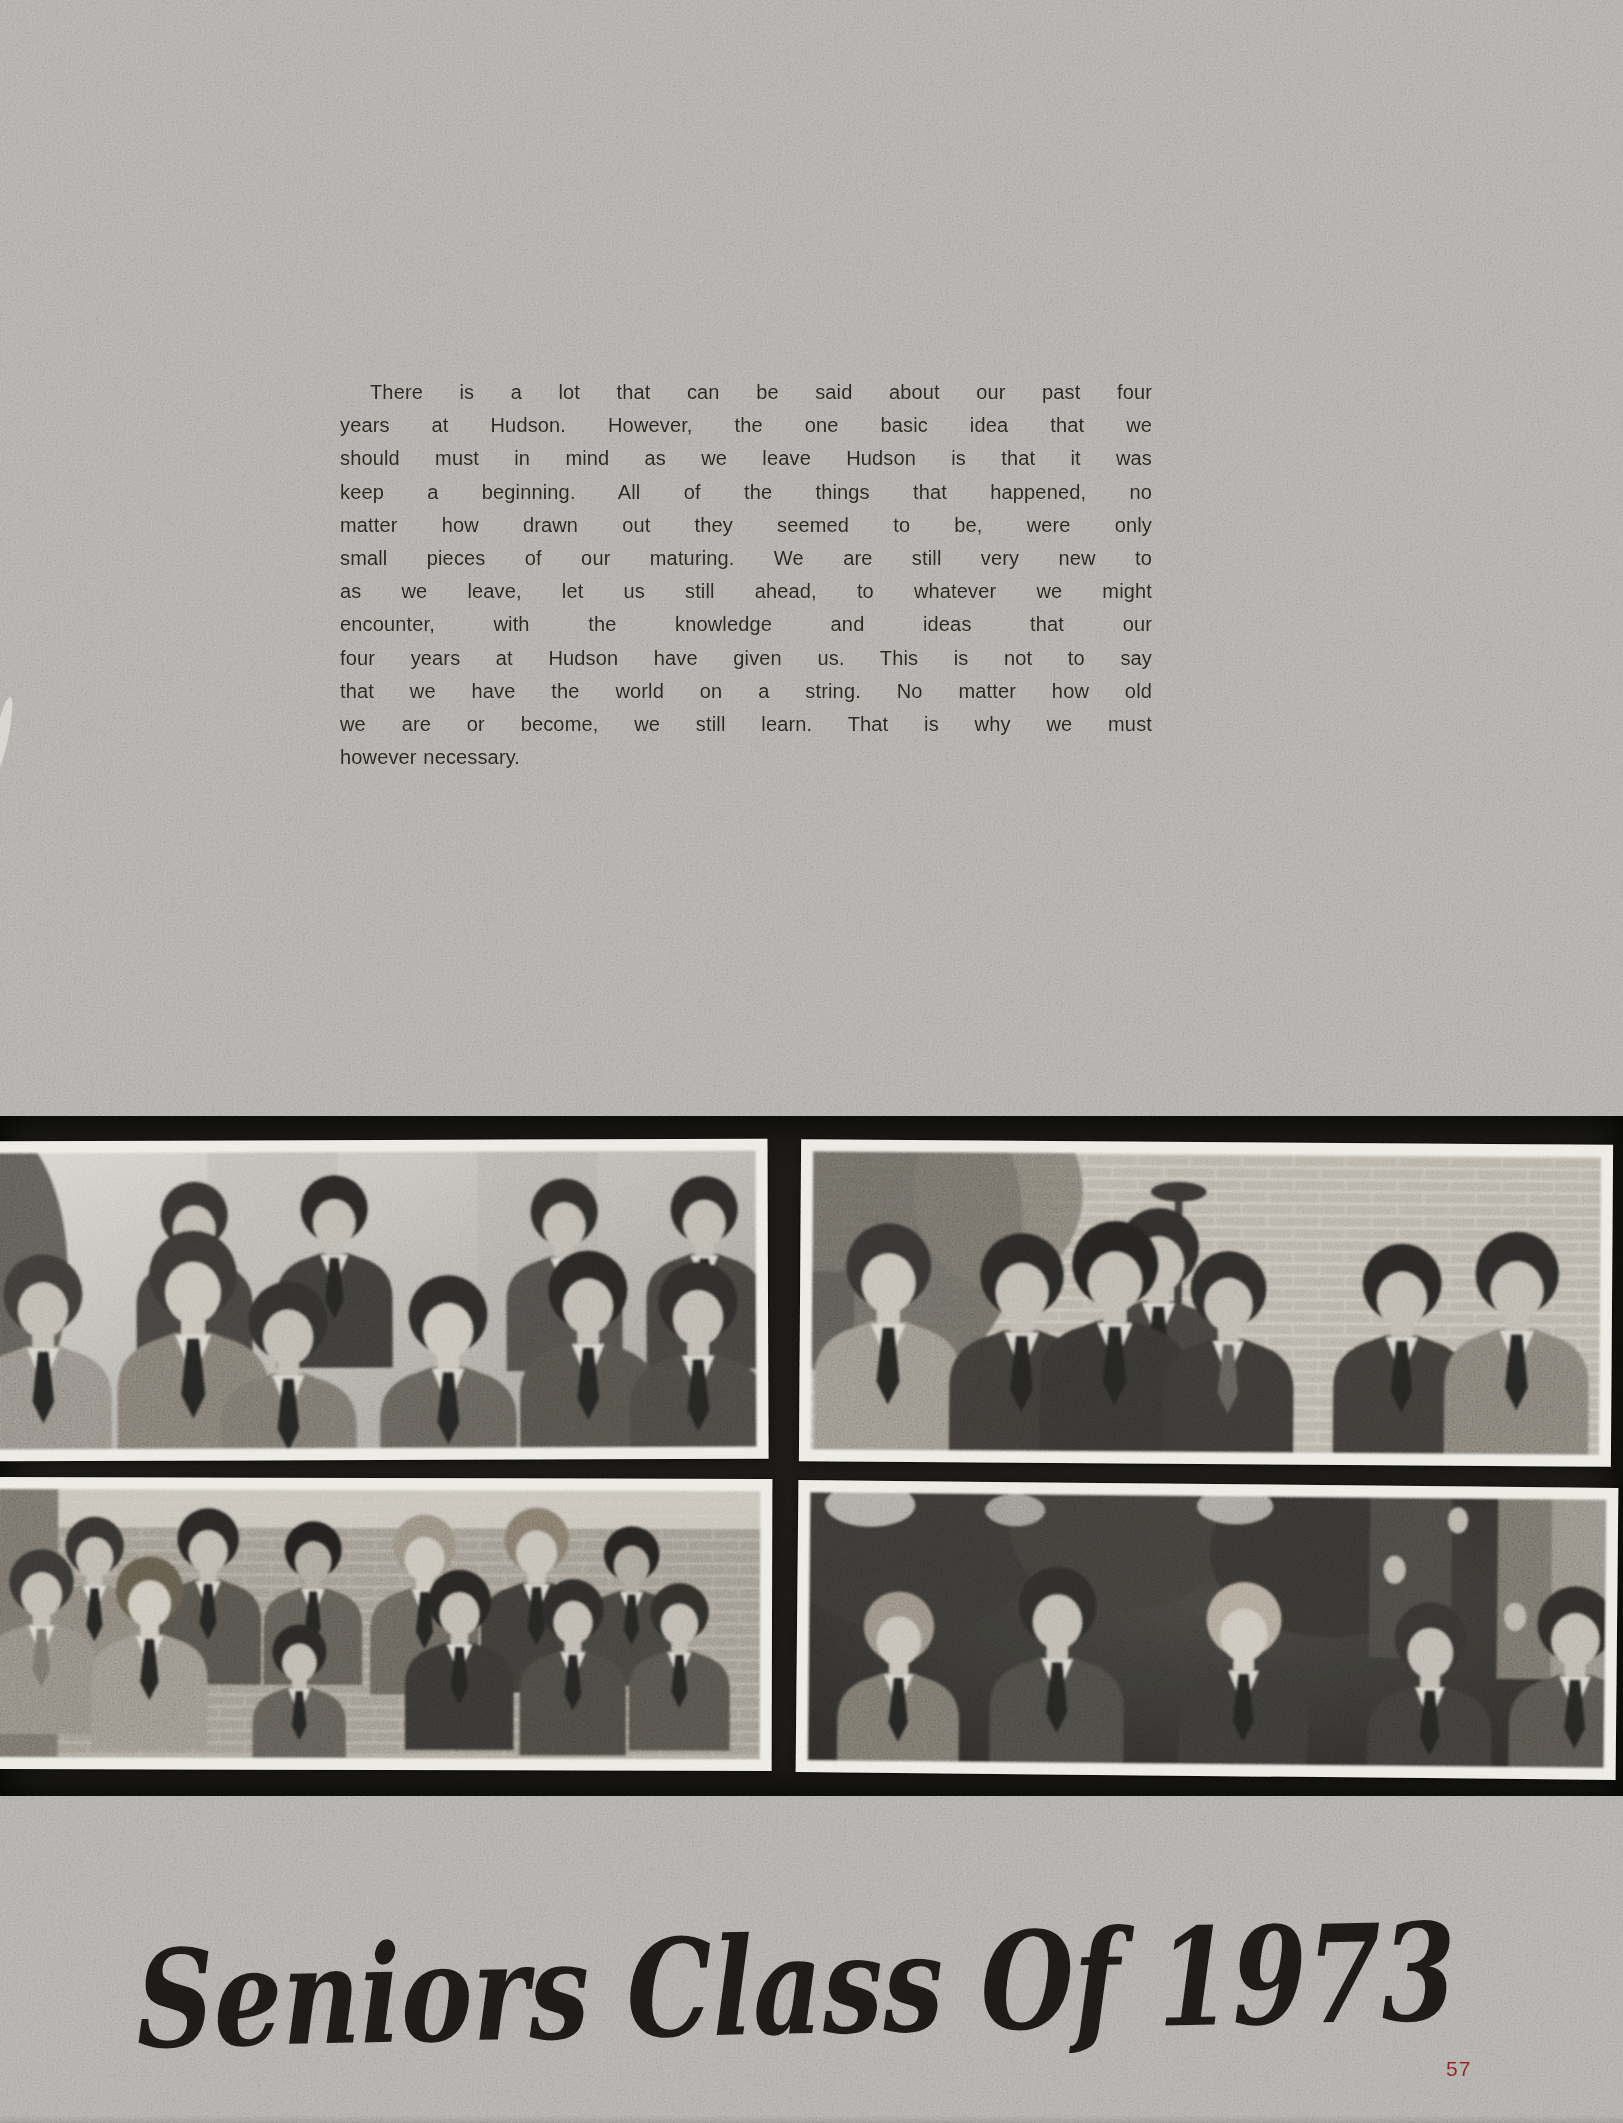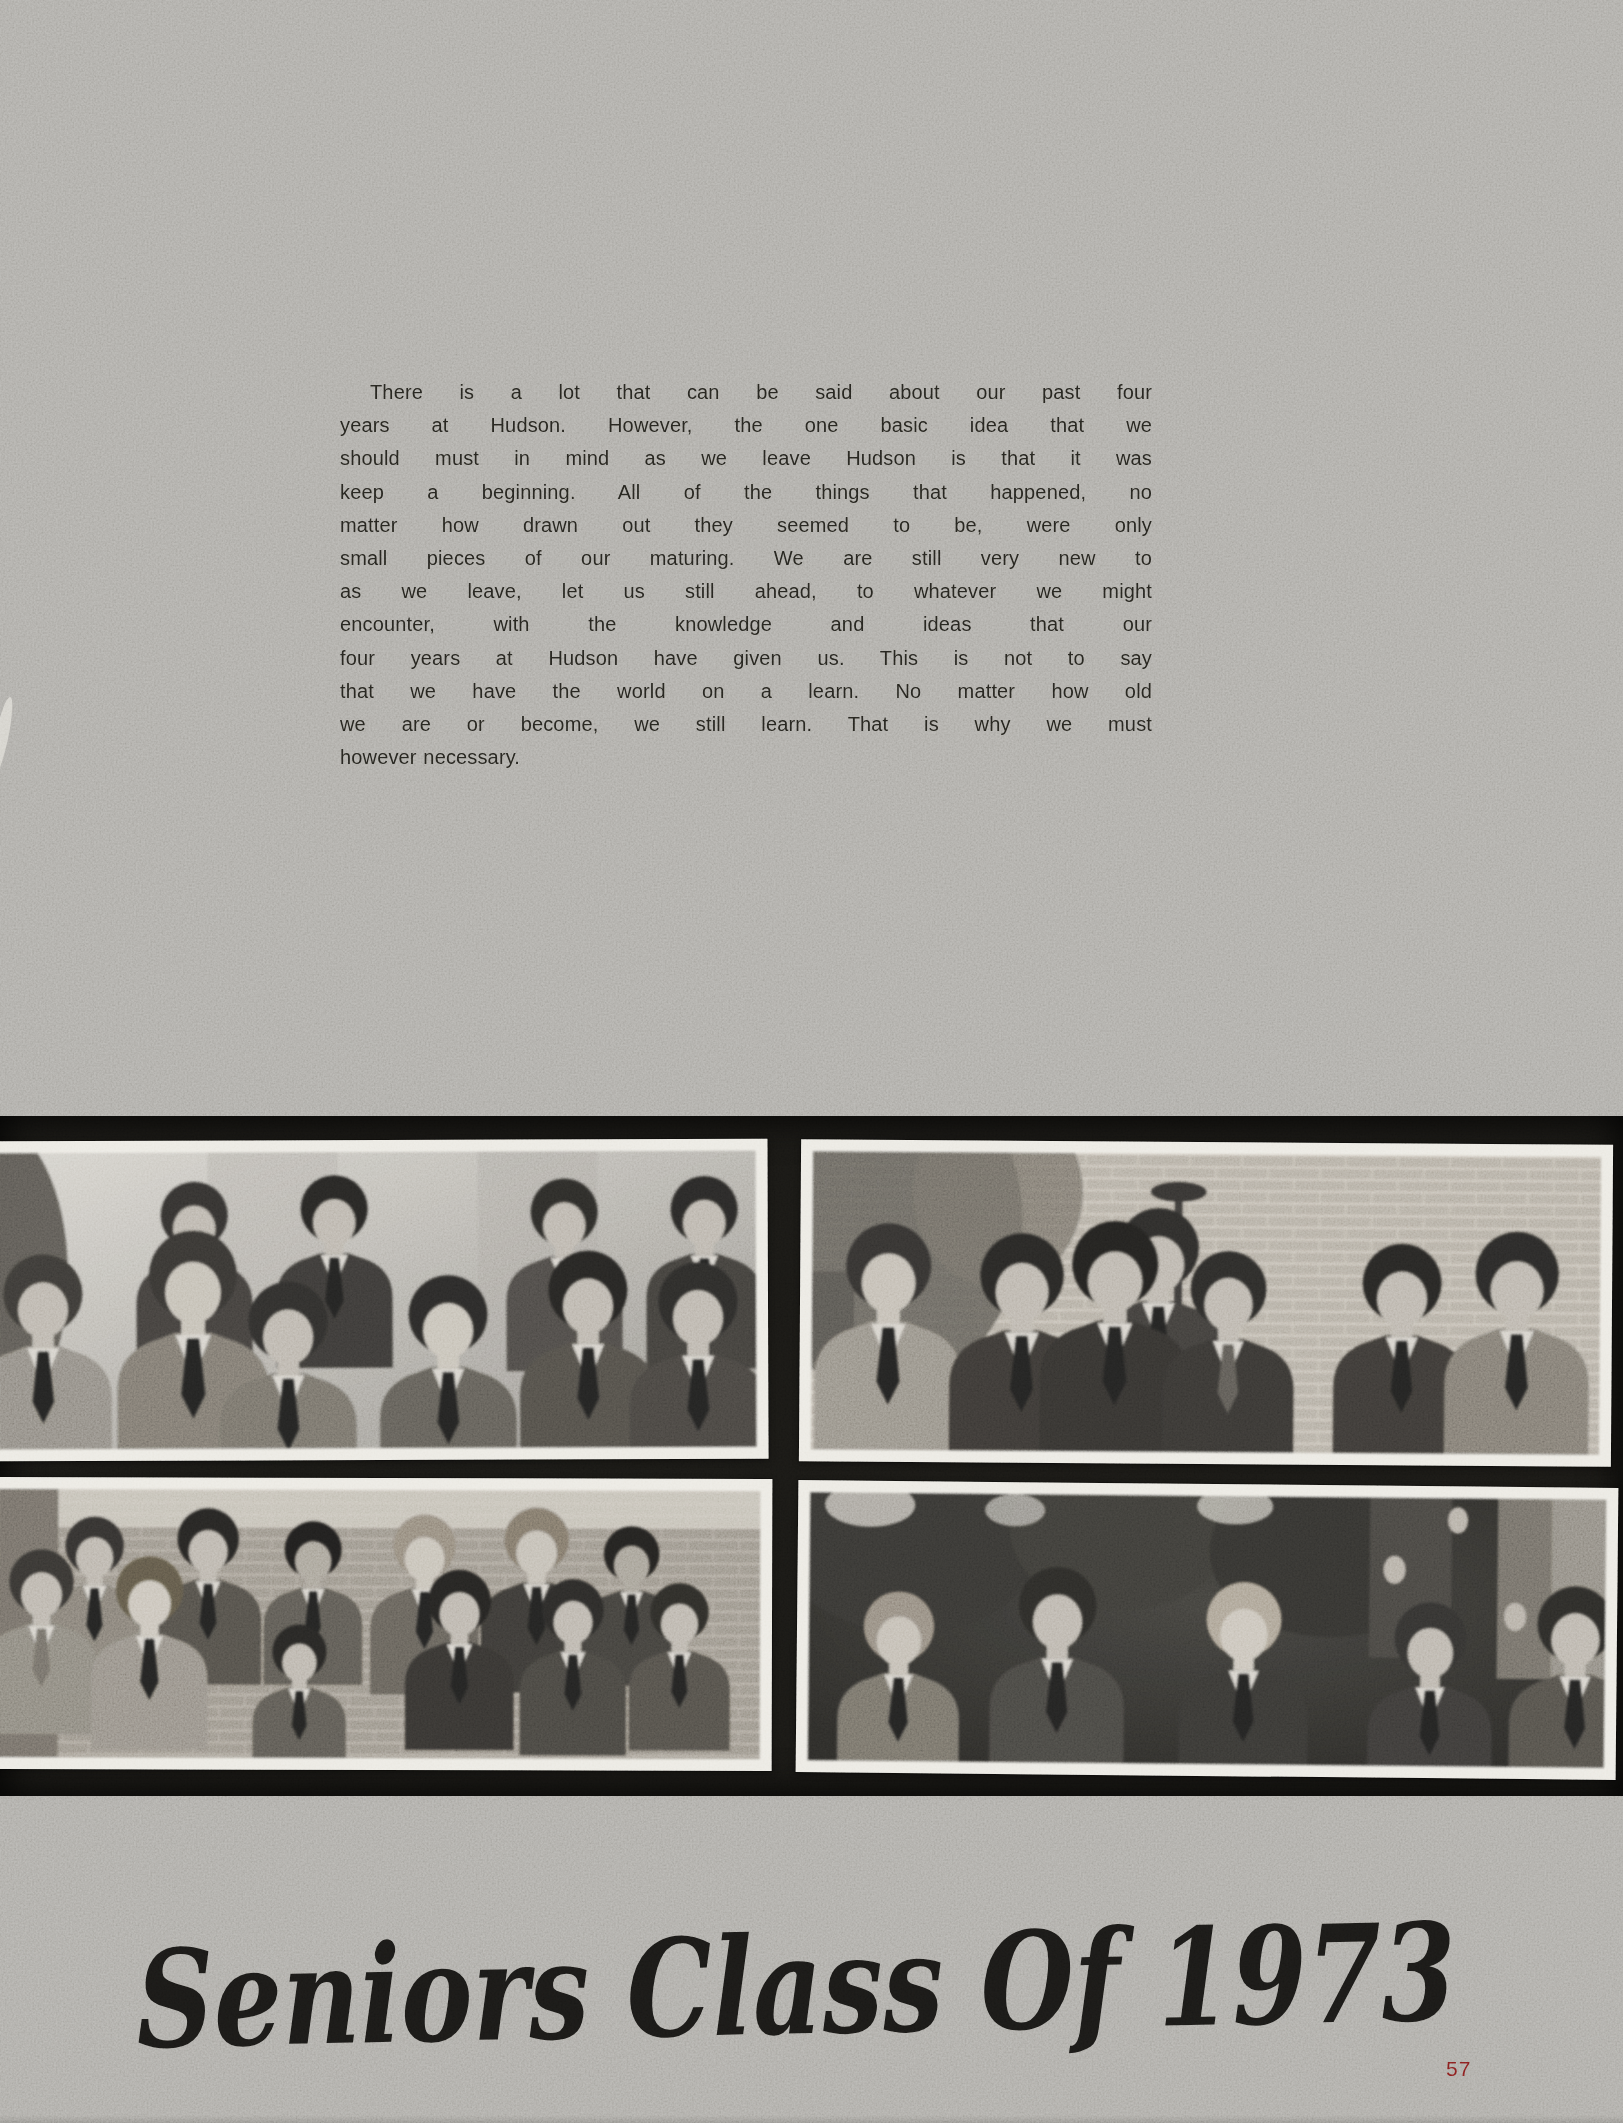--- a/index.html
+++ b/index.html
@@ -113,21 +113,21 @@
   <div class="essay">
     <div class="line indent">There is a lot that can be said about our past four</div>
     <div class="line">years at Hudson. However, the one basic idea that we</div>
     <div class="line">should must in mind as we leave Hudson is that it was</div>
     <div class="line">keep a beginning. All of the things that happened, no</div>
     <div class="line">matter how drawn out they seemed to be, were only</div>
     <div class="line">small pieces of our maturing. We are still very new to</div>
     <div class="line">as we leave, let us still ahead, to whatever we might</div>
     <div class="line">encounter, with the knowledge and ideas that our</div>
     <div class="line">four years at Hudson have given us. This is not to say</div>
-    <div class="line">that we have the world on a learn. No matter how old</div>
+    <div class="line">that we have the world on a string. No matter how old</div>
     <div class="line">we are or become, we still learn. That is why we must</div>
     <div class="line last">however necessary.</div>
   </div>
 
   <div class="artifact"></div>
 
   <div class="collage">
 
     <figure class="photo p1" role="img" aria-label="Ten senior boys in jackets and ties posing together indoors">
       <svg viewBox="0 0 758 296" preserveAspectRatio="none">

